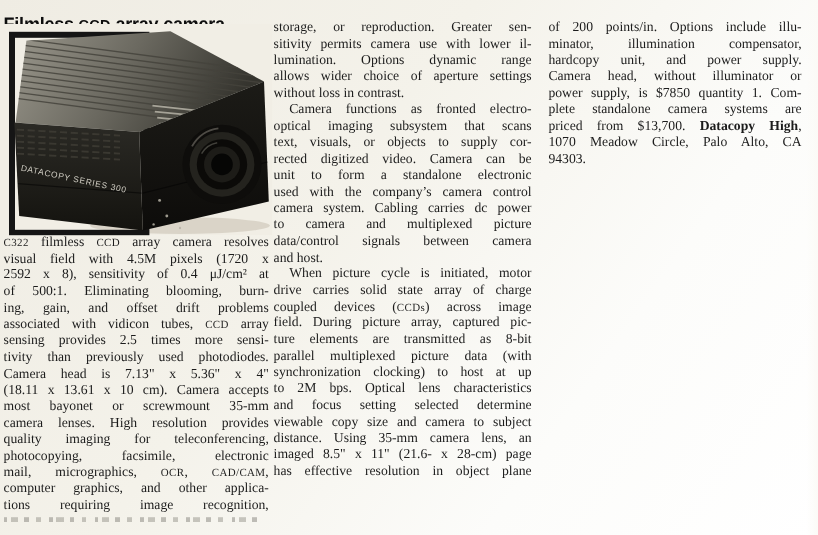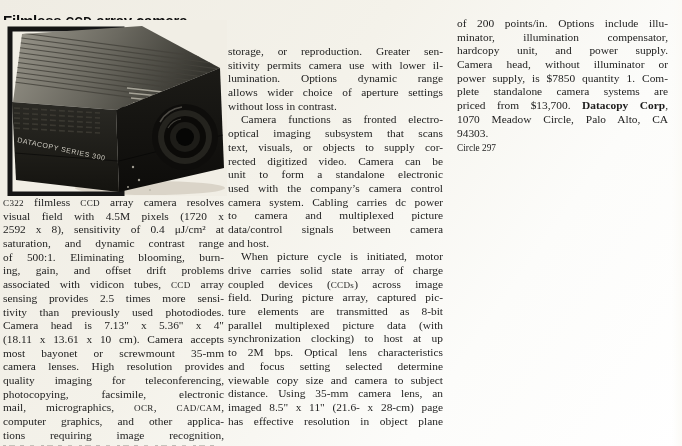--- a/index.html
+++ b/index.html
@@ -10,21 +10,21 @@
     -webkit-font-smoothing:antialiased;
   }
   .page-title{
     position:absolute;left:3px;top:2px;width:222px;
     font-family:"Liberation Sans",sans-serif;font-weight:bold;
     font-size:15px;letter-spacing:-0.2px;color:#0e0e0e;
   }
   .photo-wrap{position:absolute;left:0;top:20px;width:227px;height:176px;}
   .col{position:absolute;}
   #col-0{left:3px;top:196px;width:221px;}
-  #col-1{left:228px;top:17px;width:215px;margin-top:28px;}
+  #col-1{left:228px;top:17px;width:215px;}
   #col-2{left:457px;top:17px;width:211px;}
   .line{
     font-size:11.4px;line-height:13.7px;height:13.7px;
     text-align:justify;text-align-last:justify;
     white-space:nowrap;overflow:hidden;
   }
   .line.end{text-align-last:left;}
   .line.ind{text-indent:13px;}
   .sc{font-size:0.8em;letter-spacing:0.3px;}
   .circle-no{font-size:9.3px;line-height:12px;margin-top:2px;color:#222;}
@@ -130,21 +130,20 @@
       <path d="M 160 102 A 30 30 0 0 1 182 87" fill="none" stroke="#8d8a7f" stroke-width="1.6" opacity="0.5"></path>
       <path d="M 168 108 A 19 19 0 0 1 181 99" fill="none" stroke="#7a776d" stroke-width="1.2" opacity="0.5"></path>
     </g>
   </svg>
 </div>
 
 <div class="col" id="col-0">
     <div class="line"><span class="sc">C322</span> filmless <span class="sc">CCD</span> array camera resolves</div>
     <div class="line">visual field with 4.5M pixels (1720 x</div>
     <div class="line">2592 x 8), sensitivity of 0.4 μJ/cm² at</div>
-    <div class="line">saturation, and dynamic contrast range</div>
     <div class="line">of 500:1. Eliminating blooming, burn-</div>
     <div class="line">ing, gain, and offset drift problems</div>
     <div class="line">associated with vidicon tubes, <span class="sc">CCD</span> array</div>
     <div class="line">sensing provides 2.5 times more sensi-</div>
     <div class="line">tivity than previously used photodiodes.</div>
     <div class="line">Camera head is 7.13" x 5.36" x 4"</div>
     <div class="line">(18.11 x 13.61 x 10 cm). Camera accepts</div>
     <div class="line">most bayonet or screwmount 35-mm</div>
     <div class="line">camera lenses. High resolution provides</div>
     <div class="line">quality imaging for teleconferencing,</div>
@@ -184,19 +183,18 @@
     <div class="line">imaged 8.5" x 11" (21.6- x 28-cm) page</div>
     <div class="line">has effective resolution in object plane</div>
   </div>
 <div class="col" id="col-2">
     <div class="line">of 200 points/in. Options include illu-</div>
     <div class="line">minator, illumination compensator,</div>
     <div class="line">hardcopy unit, and power supply.</div>
     <div class="line">Camera head, without illuminator or</div>
     <div class="line">power supply, is $7850 quantity 1. Com-</div>
     <div class="line">plete standalone camera systems are</div>
-    <div class="line">priced from $13,700. <strong>Datacopy Corp</strong>,</div>
+    <div class="line">priced from $13,700. <strong>Datacopy High</strong>,</div>
     <div class="line">1070 Meadow Circle, Palo Alto, CA</div>
     <div class="line end">94303.</div>
-    <div class="circle-no">Circle 297</div>
   </div>
 
 <div class="edge-band"></div>
 
 </body></html>

